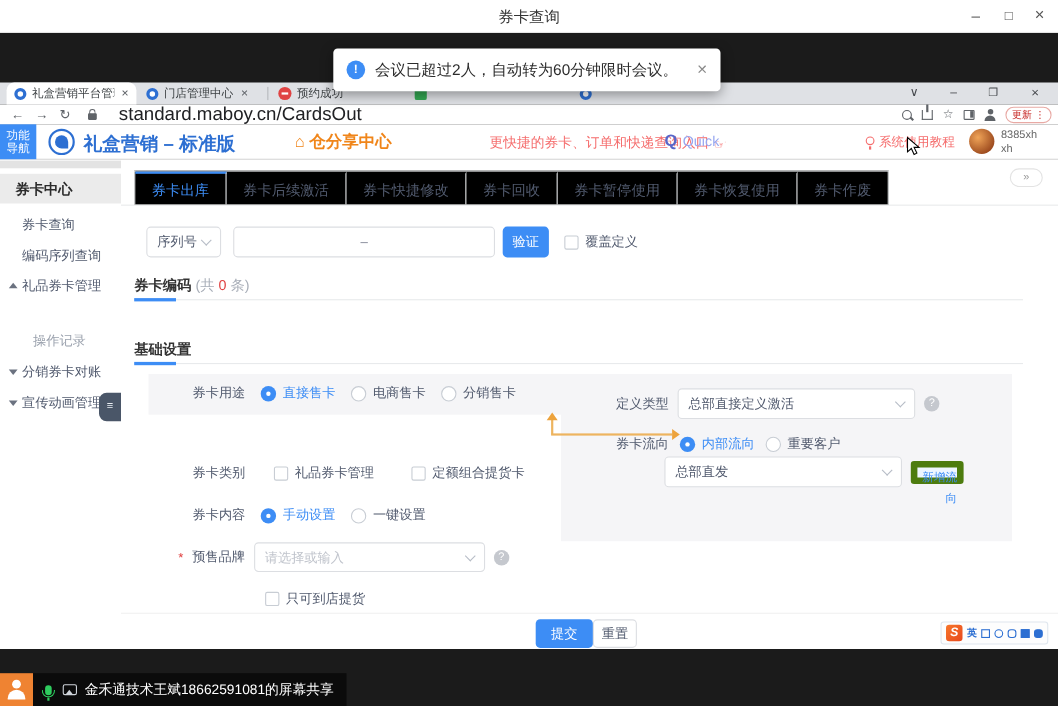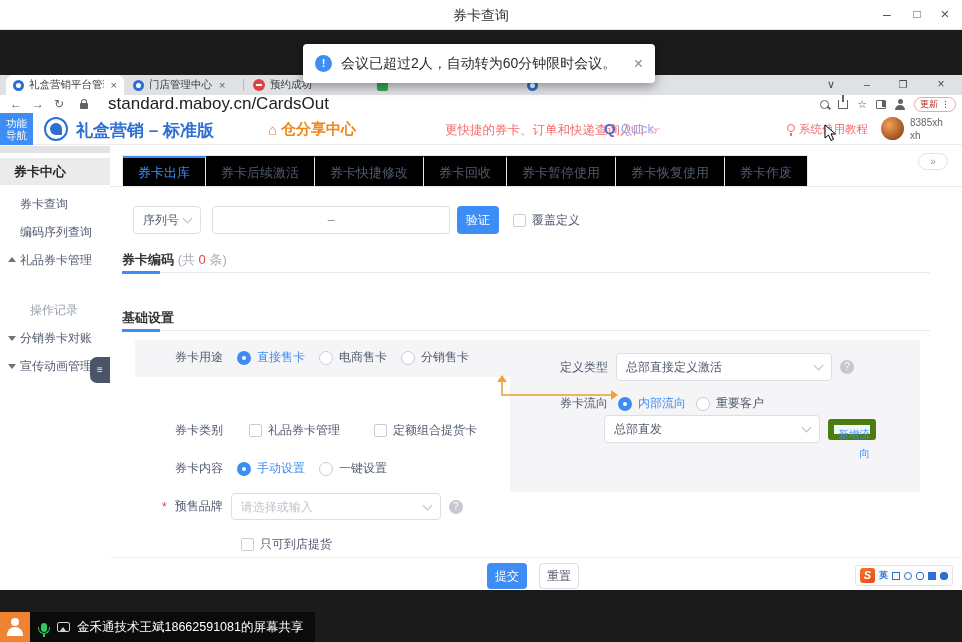--- a/index.html
+++ b/index.html
@@ -131,21 +131,21 @@
   .sel-input { border:none; outline:none; width:100%; font-size:12px; color:#515a6e; font-family:inherit; background:transparent; }
   .sel-input::placeholder { color:#c0c4cc; }
   .btn-ghost-blue { border:6px solid #4d7c0f; background:#eef6ff; color:#3d8df5; border-radius:3px; font-size:10.5px; text-align:right; }
 
   .arrow-v { position:absolute; left:391px; top:232px; width:2px; height:18px; background:#edb45f; }
   .arrow-v::before { content:''; position:absolute; left:-4px; top:-7px; border:5px solid transparent; border-bottom:7px solid #eda33c; }
   .arrow-h { position:absolute; left:391px; top:249px; width:110px; height:2px; background:#edb45f; }
   .arrow-h::after { content:''; position:absolute; left:110px; top:-4px; border:5px solid transparent; border-left:7px solid #eda33c; }
 
   .footer-line { position:absolute; left:0; top:412px; width:852px; height:1px; background:#f0f0f0; }
-  .submit { position:absolute; left:377px; top:418px; width:40px; height:26px; line-height:26px; }
+  .submit { position:absolute; left:377px; top:418px; width:52px; height:26px; line-height:26px; }
   .resetb { position:absolute; left:429px; top:418px; width:40px; height:26px; border:1px solid #dcdee2; border-radius:4px;
             font-size:12px; color:#515a6e; text-align:center; line-height:24px; background:#fff; }
 
   
   .sogou { position:absolute; left:855px; top:565px; height:21px; display:flex; align-items:center; gap:4px;
            background:#fdfdfd; border:1px solid #dfe6ee; border-radius:3px; padding:0 4px; z-index:40; }
   .sogou-s { width:15px; height:15px; background:linear-gradient(135deg,#f7762b,#e8491d); border-radius:3px; color:#fff;
              font-size:11px; font-weight:bold; font-style:italic; text-align:center; line-height:15px; }
   .sogou .zh { color:#2d6fd2; font-size:9px; font-weight:bold; }
   .sg-ic { width:8px; height:8px; border:1.5px solid #2d6fd2; flex:none; }

